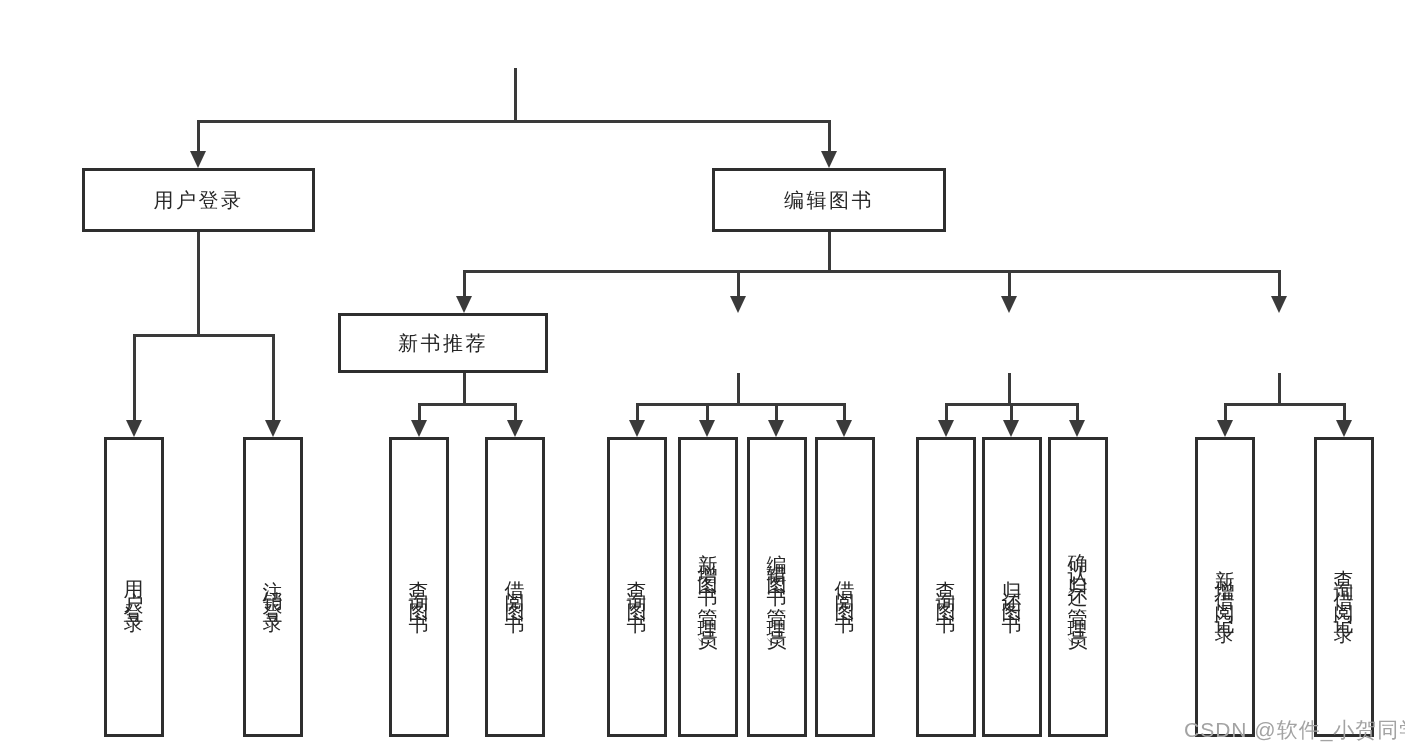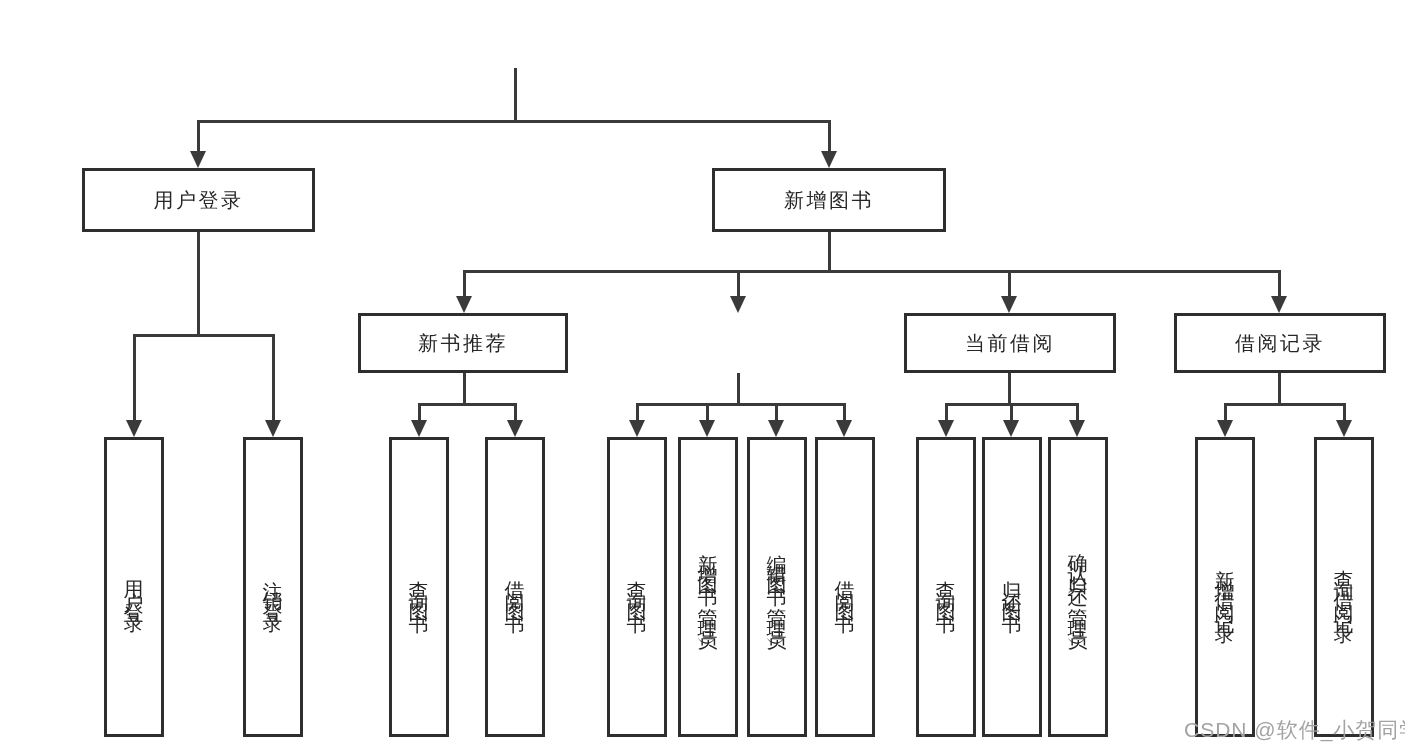--- a/index.html
+++ b/index.html
@@ -59,31 +59,25 @@
 </head>
 <body>
 
 <div id="canvas">
 
 
   <div class="box box-h" style="left:82px; top:168px; width:233px; height:64px;">
     <span>用户登录</span>
   </div>
   <div class="box box-h" style="left:712px; top:168px; width:234px; height:64px;">
-    <span>新增图书</span>
+    <span>编辑图书</span>
   </div>
 
-  <div class="box box-h" style="left:358px; top:313px; width:210px; height:60px;">
+  <div class="box box-h" style="left:338px; top:313px; width:210px; height:60px;">
     <span>新书推荐</span>
-  </div>
-  <div class="box box-h" style="left:904px; top:313px; width:212px; height:60px;">
-    <span>当前借阅</span>
-  </div>
-  <div class="box box-h" style="left:1174px; top:313px; width:212px; height:60px;">
-    <span>借阅记录</span>
   </div>
 
   <div class="box box-v" style="left:104px;">
     <span>用户登录</span>
   </div>
   <div class="box box-v" style="left:243px;">
     <span>注销登录</span>
   </div>
   <div class="box box-v" style="left:389px;">
     <span>查询图书</span>

